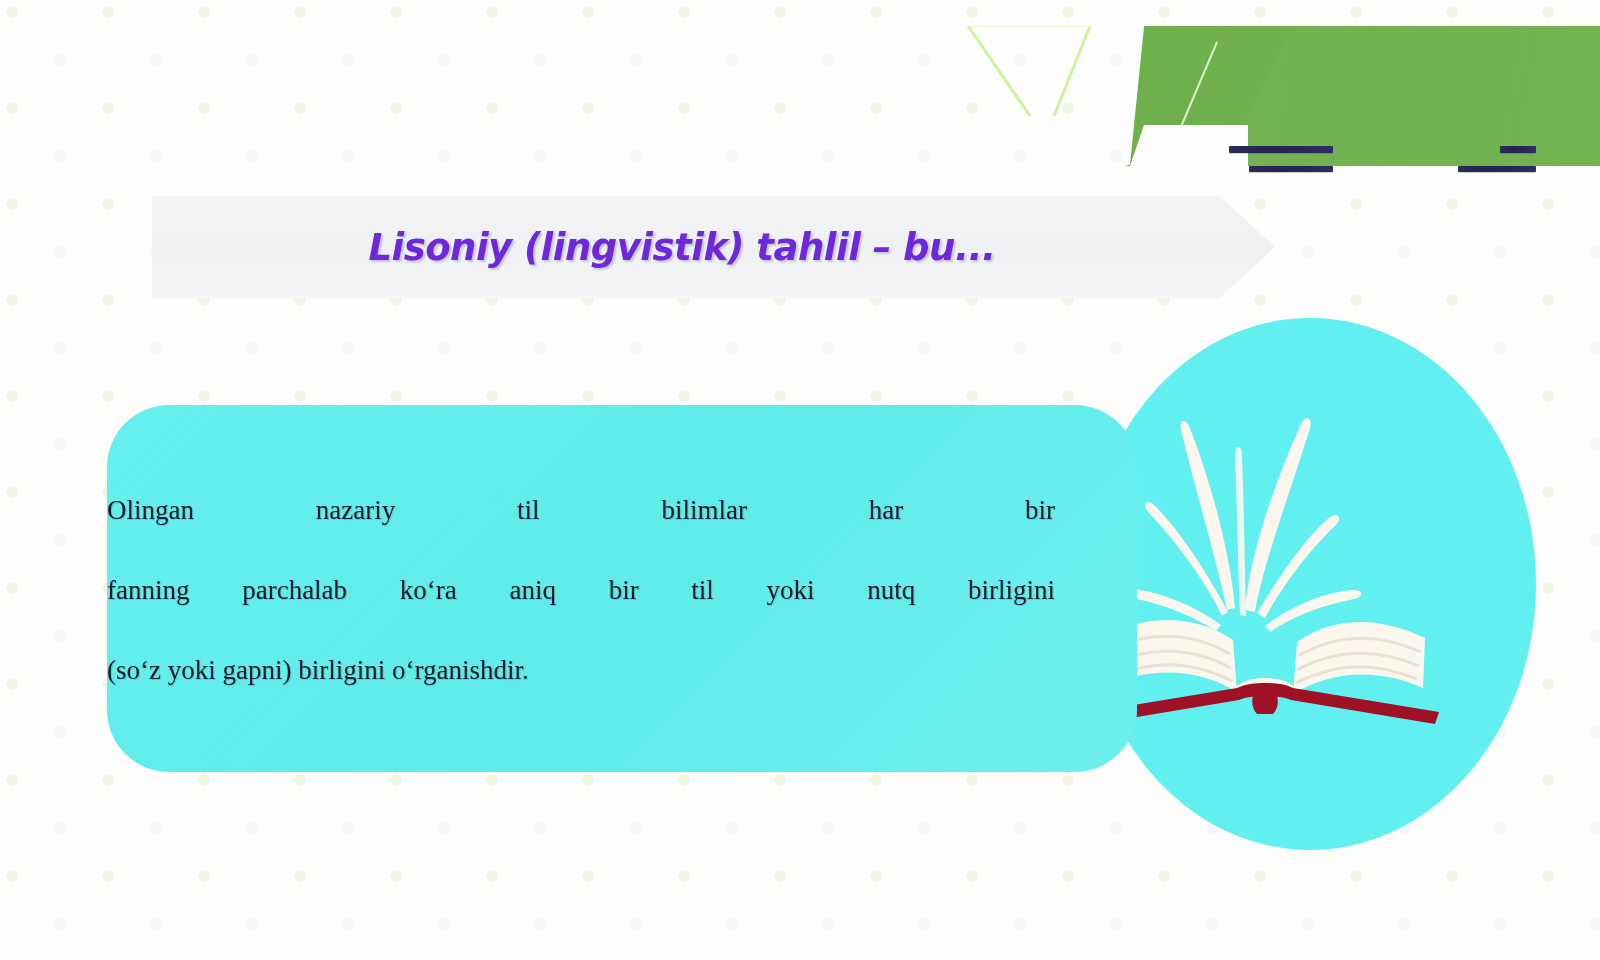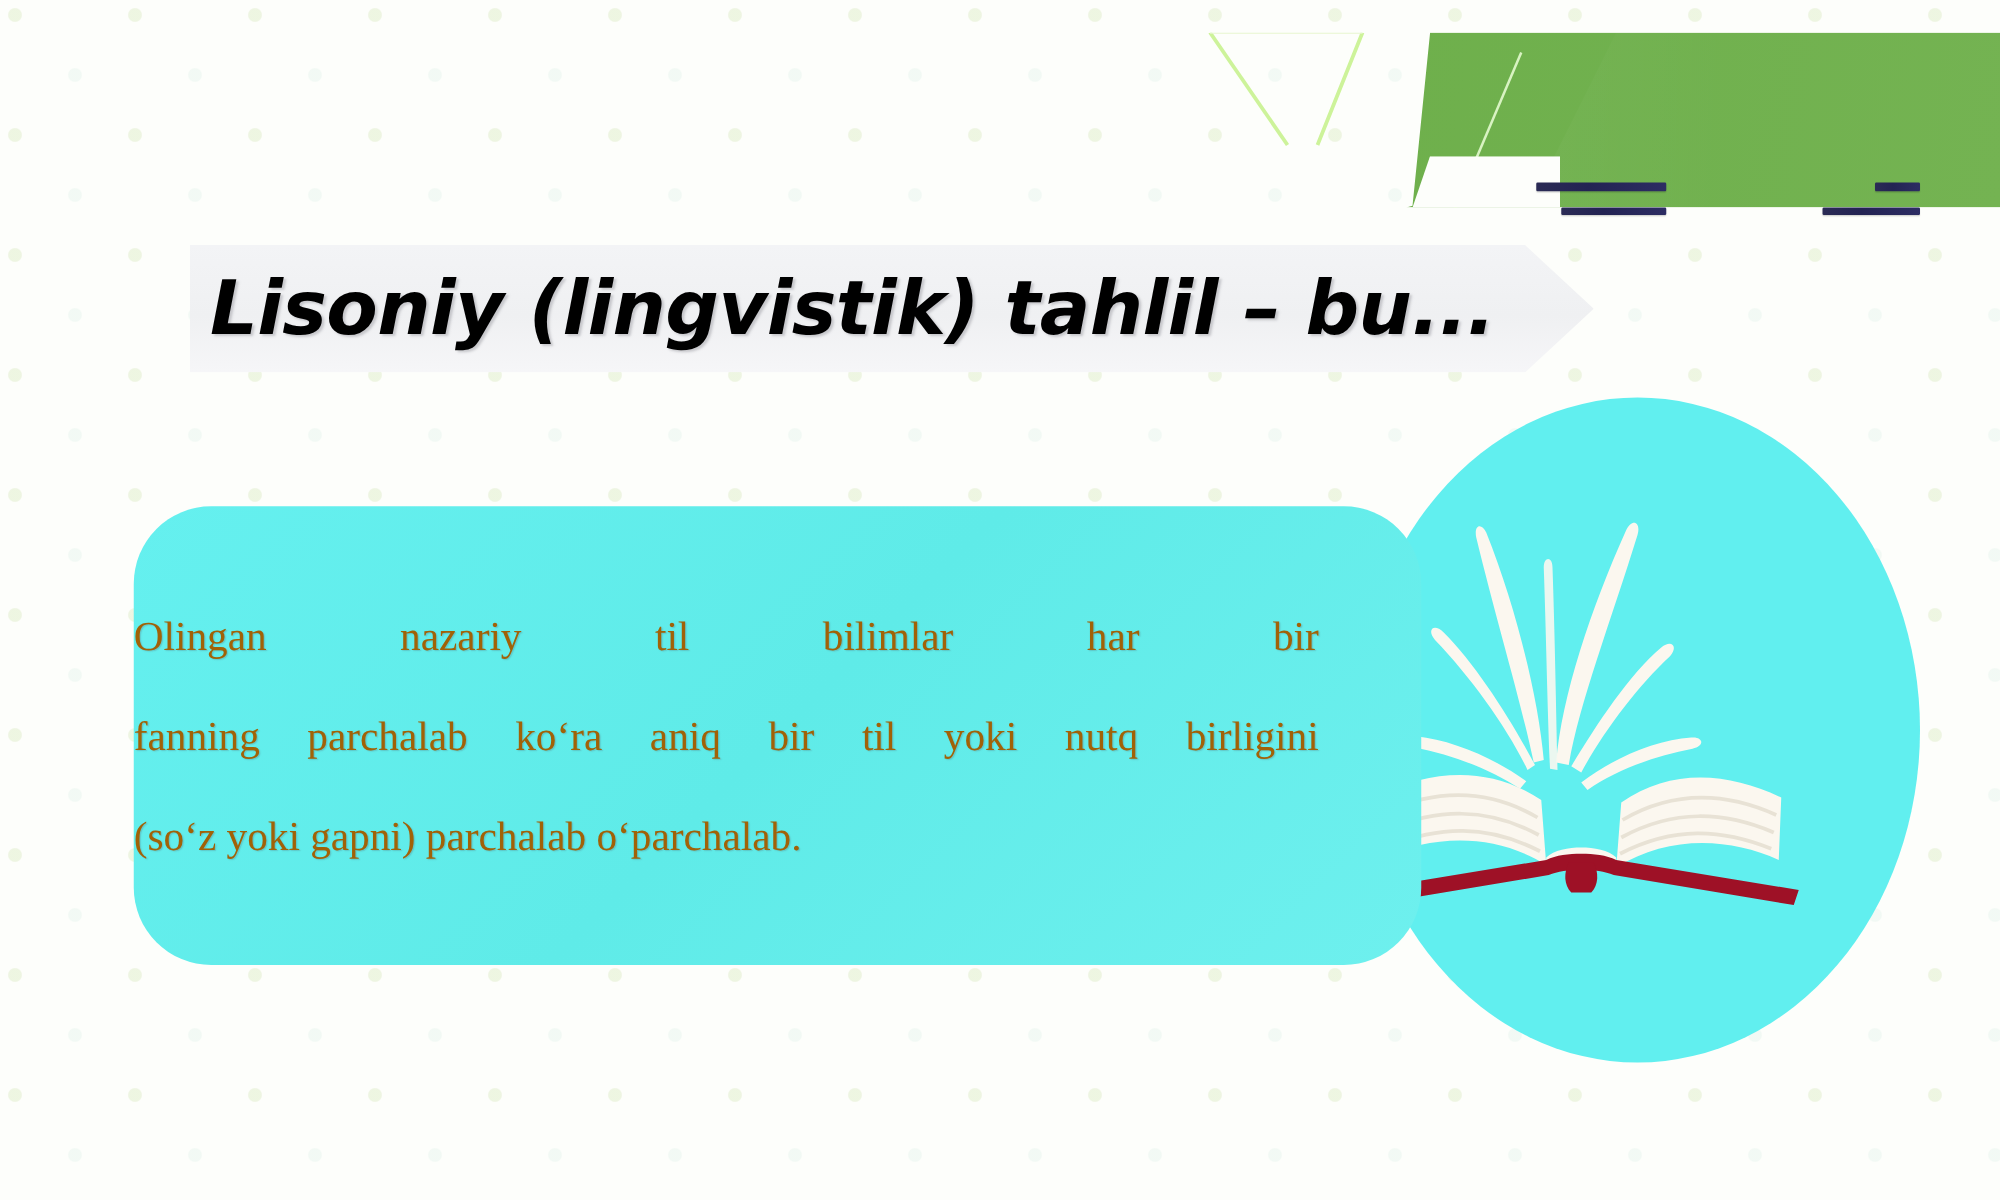--- a/index.html
+++ b/index.html
@@ -110,23 +110,23 @@
     left: 152px;
     top: 196px;
     width: 1060px;
     height: 102px;
     display: flex;
     align-items: center;
     justify-content: center;
     font-family: "DejaVu Sans", sans-serif;
     font-weight: bold;
     font-style: italic;
-    font-size: 60px;
+    font-size: 37px;
     letter-spacing: -0.5px;
-    color: #000000;
+    color: #6d28d9;
     white-space: nowrap;
     text-shadow: 2px 2px 2px rgba(120,120,130,0.35);
   }
 
   
   .circle {
     position: absolute;
     left: 1084px;
     top: 318px;
     width: 452px;
@@ -144,23 +144,23 @@
     height: 367px;
     border-radius: 62px;
     background: linear-gradient(135deg, #65f0ef 0%, #5febe8 50%, #6ef0ee 100%);
   }
   .body-text {
     position: absolute;
     left: 107px;
     top: 470px;
     width: 948px;
     font-family: "Liberation Serif", "DejaVu Serif", serif;
-    font-size: 33px;
+    font-size: 27px;
     line-height: 80px;
-    color: #a16207;
+    color: #0f172a;
     text-align: justify;
     text-justify: inter-word;
     padding: 0 0 0 0;
     text-shadow: 1px 1px 1px rgba(90,110,120,0.30);
   }
   .body-text .line {
     display: block;
     white-space: nowrap;
   }
   .body-text .line.just {
@@ -250,16 +250,16 @@
       <span>fanning</span>
       <span>parchalab</span>
       <span>ko‘ra</span>
       <span>aniq</span>
       <span>bir</span>
       <span>til</span>
       <span>yoki</span>
       <span>nutq</span>
       <span>birligini</span>
     </span>
-    <span class="line">(so‘z yoki gapni)   parchalab o‘parchalab.</span>
+    <span class="line">(so‘z yoki gapni)   birligini o‘rganishdir.</span>
   </div>
 
 </div>
 
 </body></html>

